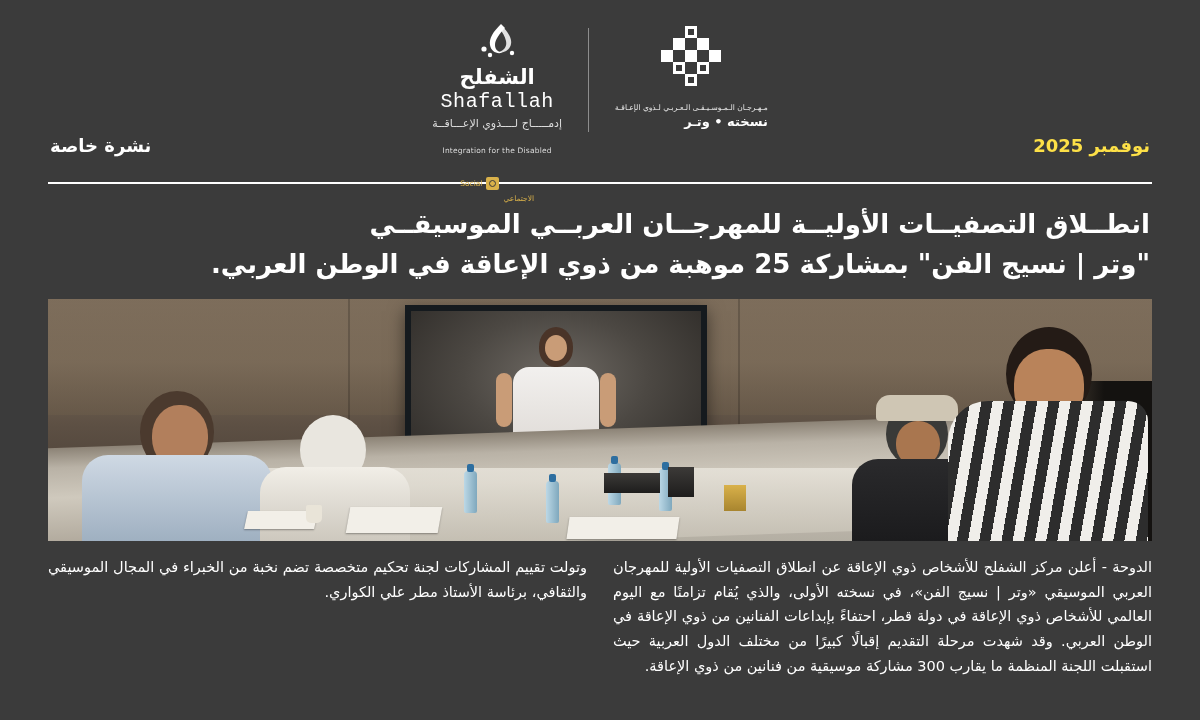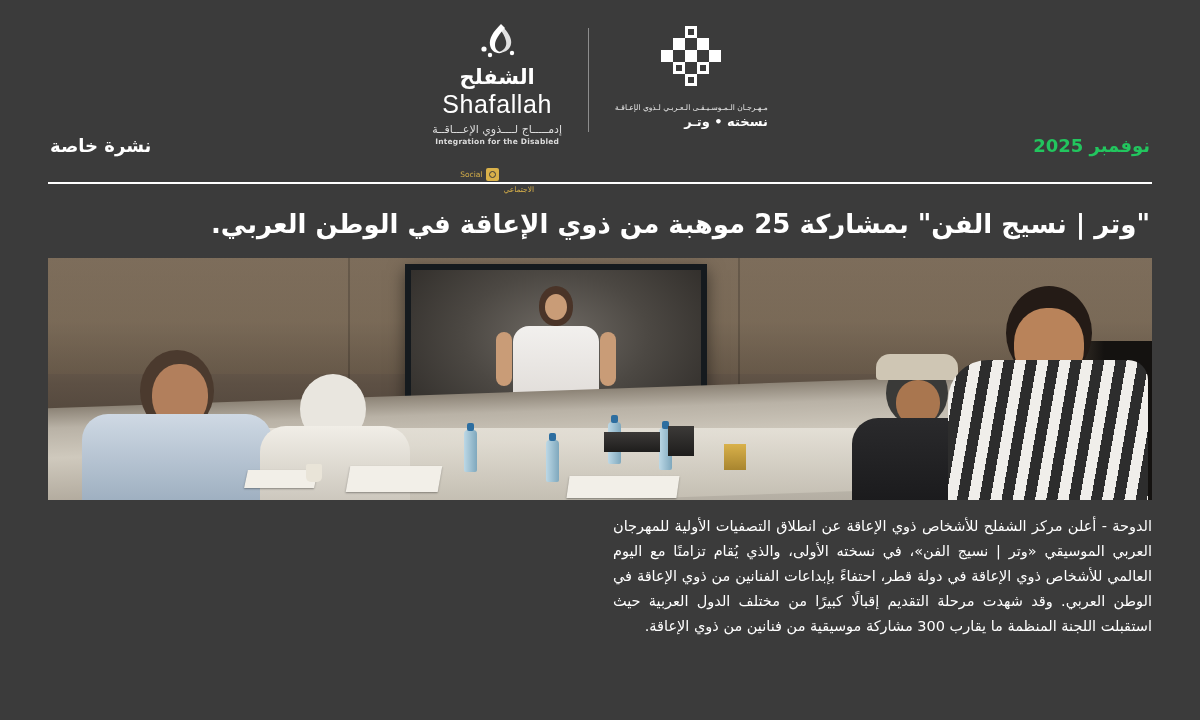--- a/index.html
+++ b/index.html
@@ -85,39 +85,38 @@
     position: relative;
   }
   .shafallah-title-ar {
     font-size: 21px;
     font-weight: bold;
     color: #ffffff;
     margin-top: 3px;
     letter-spacing: .5px;
   }
   .shafallah-title-en {
-    font-size: 25px;
+    font-size: 20px;
     color: #ffffff;
     margin-top: 1px;
     letter-spacing: .6px;
-    font-family: Liberation Sans, sans-serif;
+    font-family: Liberation Mono, monospace;
   }
   .shafallah-sub-ar {
     font-size: 11px;
     color: #dcdcdc;
     margin-top: 4px;
     white-space: nowrap;
   }
   .shafallah-sub-en {
     font-size: 7.5px;
     color: #dcdcdc;
-    margin-top: 1px;
+    margin-top: 16px;
     letter-spacing: .2px;
     white-space: nowrap;
-    font-weight: bold;
   }
   .social-badge {
     margin-top: 8px;
     display: flex;
     align-items: center;
     gap: 4px;
   }
   .social-badge .dot {
     width: 13px;
     height: 13px;
@@ -150,21 +149,21 @@
     bottom: 26px;
     left: 50px;
     right: 50px;
     display: flex;
     justify-content: space-between;
     align-items: baseline;
   }
   .meta-date {
     font-size: 18px;
     font-weight: bold;
-    color: #22c55e;
+    color: #fde047;
     direction: ltr;
   }
   .meta-label {
     font-size: 18px;
     font-weight: bold;
     color: #ffffff;
   }
 
   .rule {
     height: 2px;
@@ -420,20 +419,21 @@
 
     <div class="meta-row">
       <span class="meta-date">نوفمبر 2025</span>
       <span class="meta-label">نشرة خاصة</span>
     </div>
   </div>
 
   <div class="rule"></div>
 
   <h1 class="headline">
+    <span>انطــلاق التصفيــات الأوليــة للمهرجــان العربــي الموسيقــي</span>
     <span class="l2">"وتر | نسيج الفن" بمشاركة 25 موهبة من ذوي الإعاقة في الوطن العربي.</span>
   </h1>
 
   <div class="photo-wrap">
     <div class="photo">
       <div class="bg-wall"></div>
       <div class="bg-wall-panel"></div>
       <div class="wall-seam" style="left:300px"></div>
       <div class="wall-seam" style="left:690px"></div>
 
@@ -490,16 +490,17 @@
       <div class="obj box-dark" style="left:620px; bottom:44px; width:26px; height:30px"></div>
       <div class="obj box-gold" style="left:676px; bottom:30px; width:22px; height:26px"></div>
     </div>
   </div>
 
   <div class="cols">
     <div class="col">
       <p>الدوحة - أعلن مركز الشفلح للأشخاص ذوي الإعاقة عن انطلاق التصفيات الأولية للمهرجان العربي الموسيقي «وتر | نسيج الفن»، في نسخته الأولى، والذي يُقام تزامنًا مع اليوم العالمي للأشخاص ذوي الإعاقة في دولة قطر، احتفاءً بإبداعات الفنانين من ذوي الإعاقة في الوطن العربي. وقد شهدت مرحلة التقديم إقبالًا كبيرًا من مختلف الدول العربية حيث استقبلت اللجنة المنظمة ما يقارب 300 مشاركة موسيقية من فنانين من ذوي الإعاقة.</p>
     </div>
     <div class="col">
+      <p>وتولت تقييم المشاركات لجنة تحكيم متخصصة تضم نخبة من الخبراء في المجال الموسيقي والثقافي، برئاسة الأستاذ مطر علي الكواري.</p>
     </div>
   </div>
 
 </div>
 
 </body></html>

